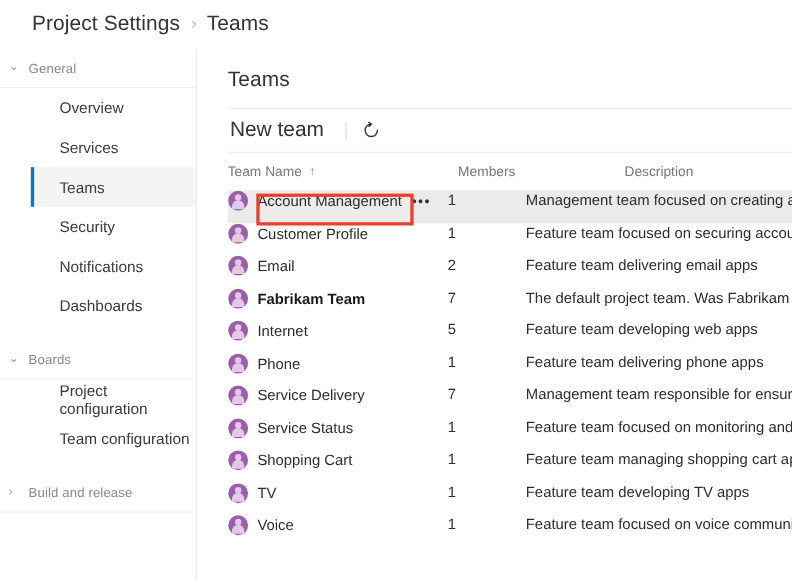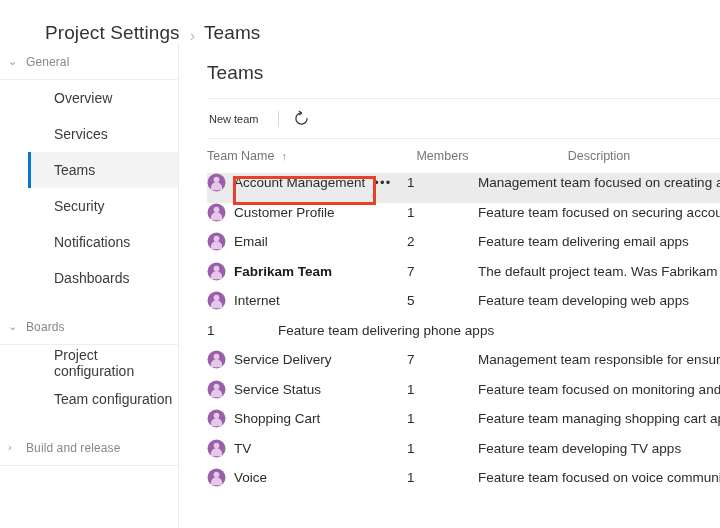--- a/index.html
+++ b/index.html
@@ -20,22 +20,22 @@
     width: 720px;
     height: 528px;
   }
 
   
   .breadcrumb {
     position: absolute;
     left: 0; top: 0;
     width: 720px; height: 44px;
     display: flex;
-    align-items: flex-end;
-    padding-left: 45px;
+    align-items: center;
+    padding-left: 29px;
     box-sizing: border-box;
     background: #ffffff;
   }
   .crumb-parent {
     font-size: 19px;
     color: #333333;
     letter-spacing: .1px;
   }
   .crumb-sep {
     margin: 0 9px 0 10px;
@@ -124,21 +124,21 @@
   .toolbar {
     margin: 14px 0 0 27px;
     height: 41px;
     border-top: 1px solid #ebebeb;
     border-bottom: 1px solid #ebebeb;
     display: flex;
     align-items: center;
     box-sizing: border-box;
   }
   .toolbar-btn {
-    font-size: 11px;
+    font-size: 19px;
     color: #333333;
     padding: 4px 2px;
   }
   .toolbar-divider {
     width: 1px;
     height: 16px;
     background: #d8d8d8;
     margin: 0 14px 0 17px;
   }
   .refresh-icon {
@@ -376,20 +376,30 @@
               <path d="M3.9 17.2 v-2.6 a5.6 5.6 0 0 1 11.2 0 v2.6 z" fill="#e5c7ea"></path>
             </svg>
           </span>
           <span class="team-name">Internet</span>
         </div>
         <div class="c-mem"><span class="members">5</span></div>
         <div class="c-desc"><span class="desc">Feature team developing web apps</span></div>
       </div>
 
       <div class="row">
+        <div class="c-name">
+          <span class="avatar">
+            <svg width="19" height="19" viewBox="0 0 19 19">
+              <circle cx="9.5" cy="9.5" r="9" fill="#9a5fa8"></circle>
+              <circle cx="9.5" cy="6.6" r="2.9" fill="#e5c7ea"></circle>
+              <path d="M3.9 17.2 v-2.6 a5.6 5.6 0 0 1 11.2 0 v2.6 z" fill="#e5c7ea"></path>
+            </svg>
+          </span>
+          <span class="team-name">Phone</span>
+        </div>
         <div class="c-mem"><span class="members">1</span></div>
         <div class="c-desc"><span class="desc">Feature team delivering phone apps</span></div>
       </div>
 
       <div class="row">
         <div class="c-name">
           <span class="avatar">
             <svg width="19" height="19" viewBox="0 0 19 19">
               <circle cx="9.5" cy="9.5" r="9" fill="#9a5fa8"></circle>
               <circle cx="9.5" cy="6.6" r="2.9" fill="#e5c7ea"></circle>

